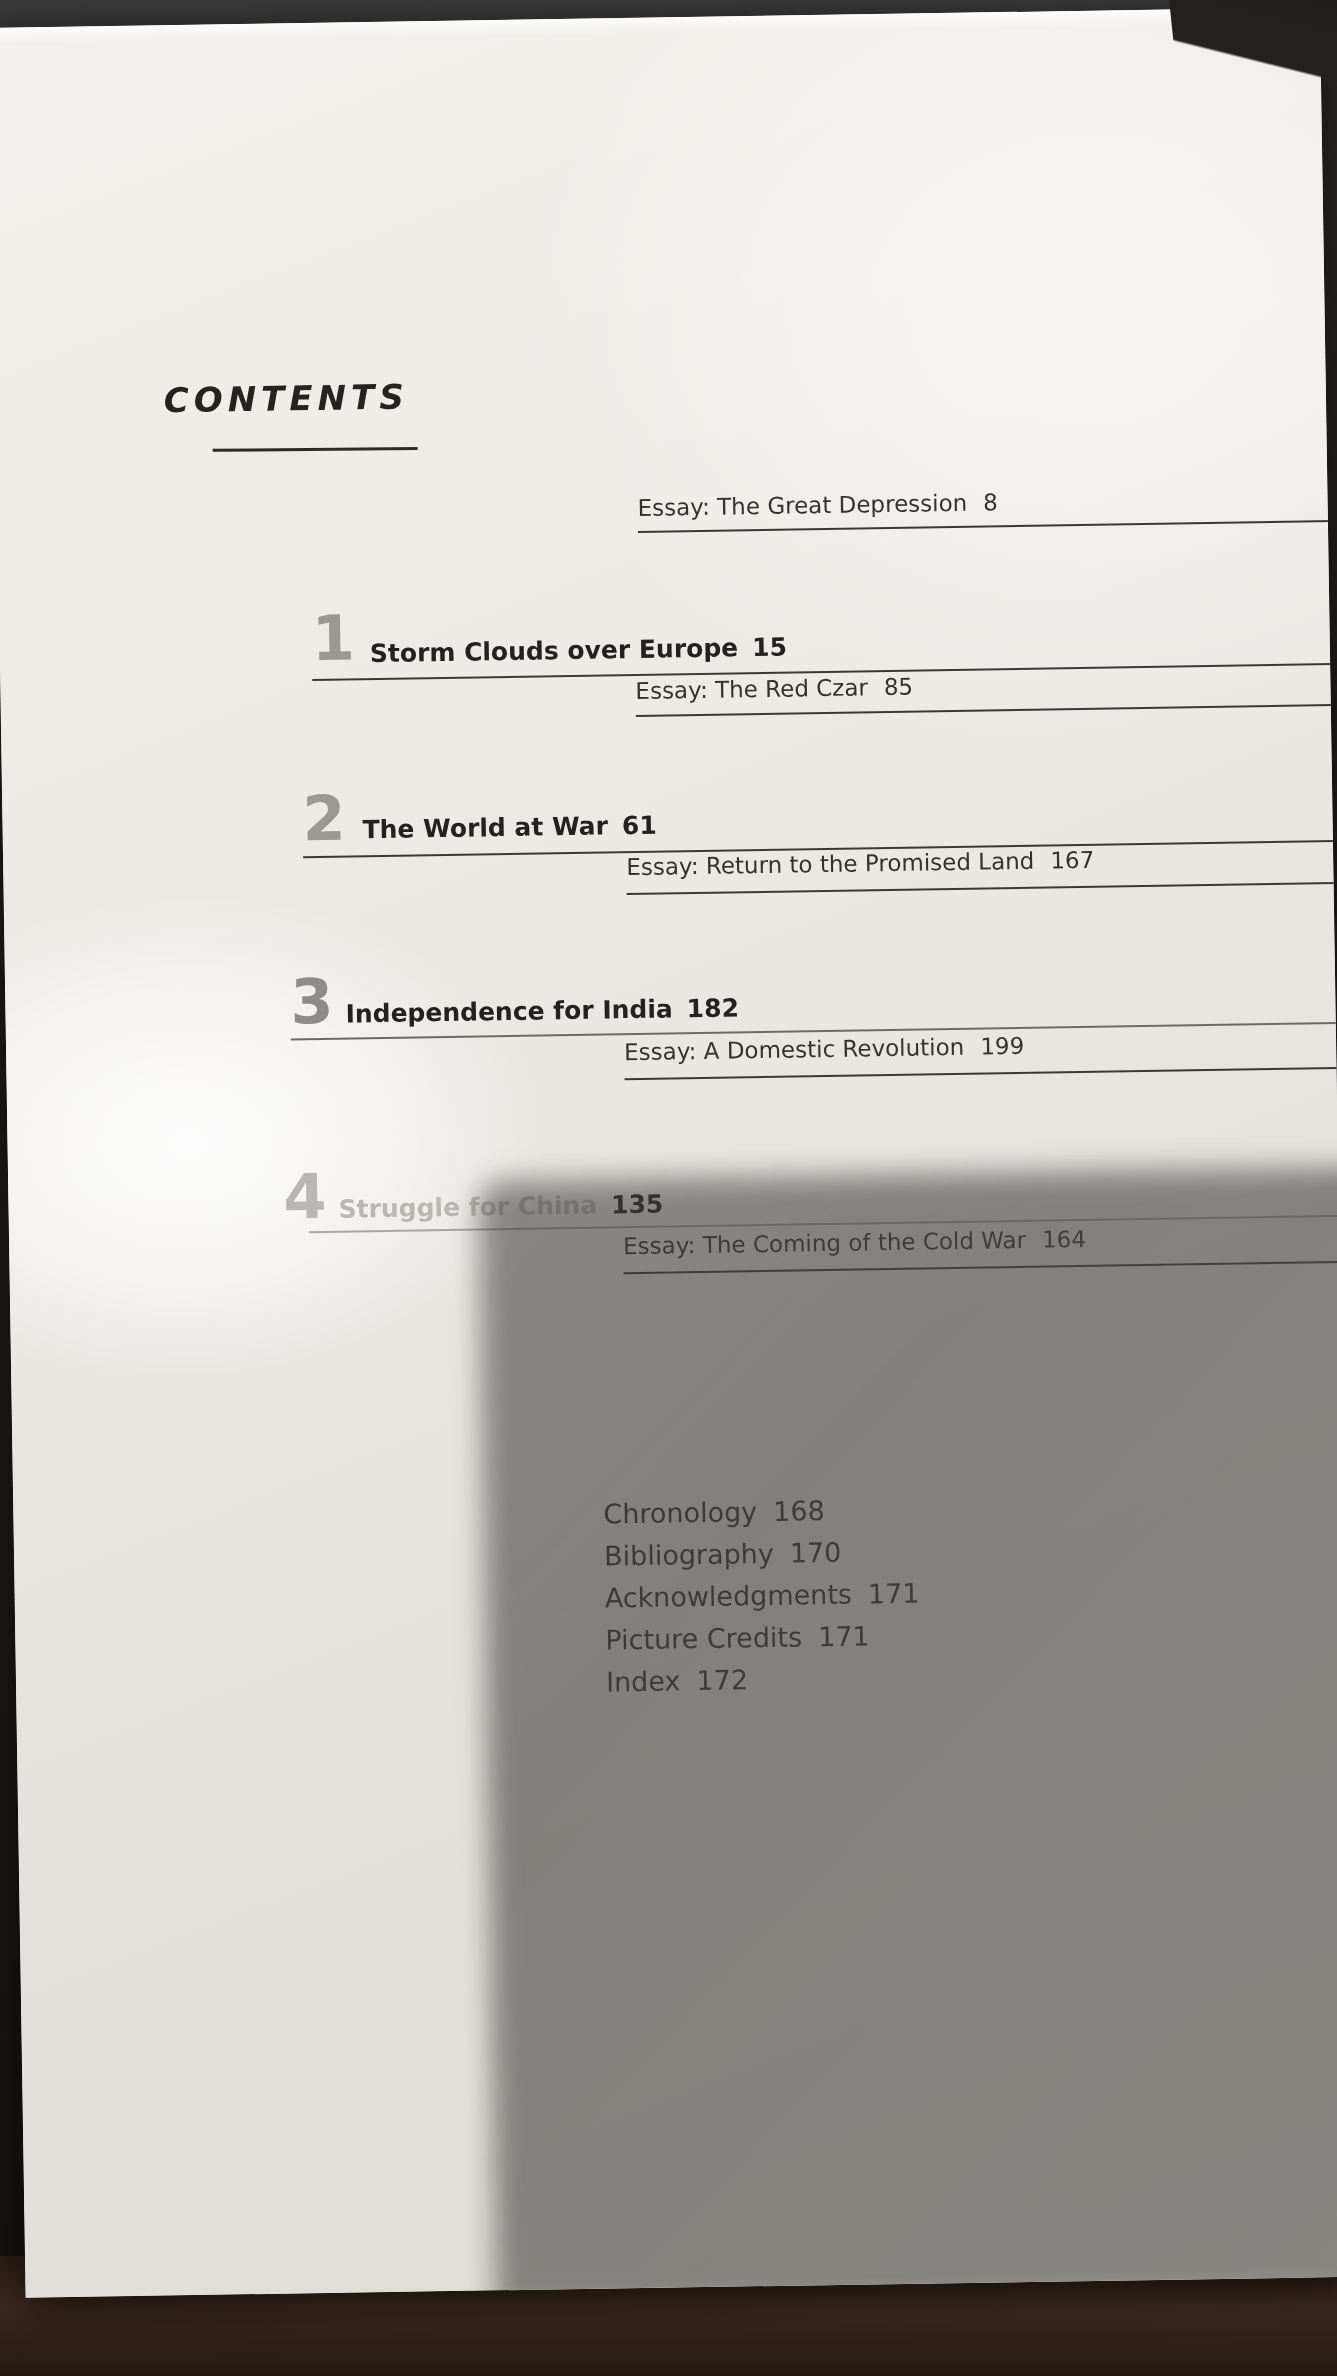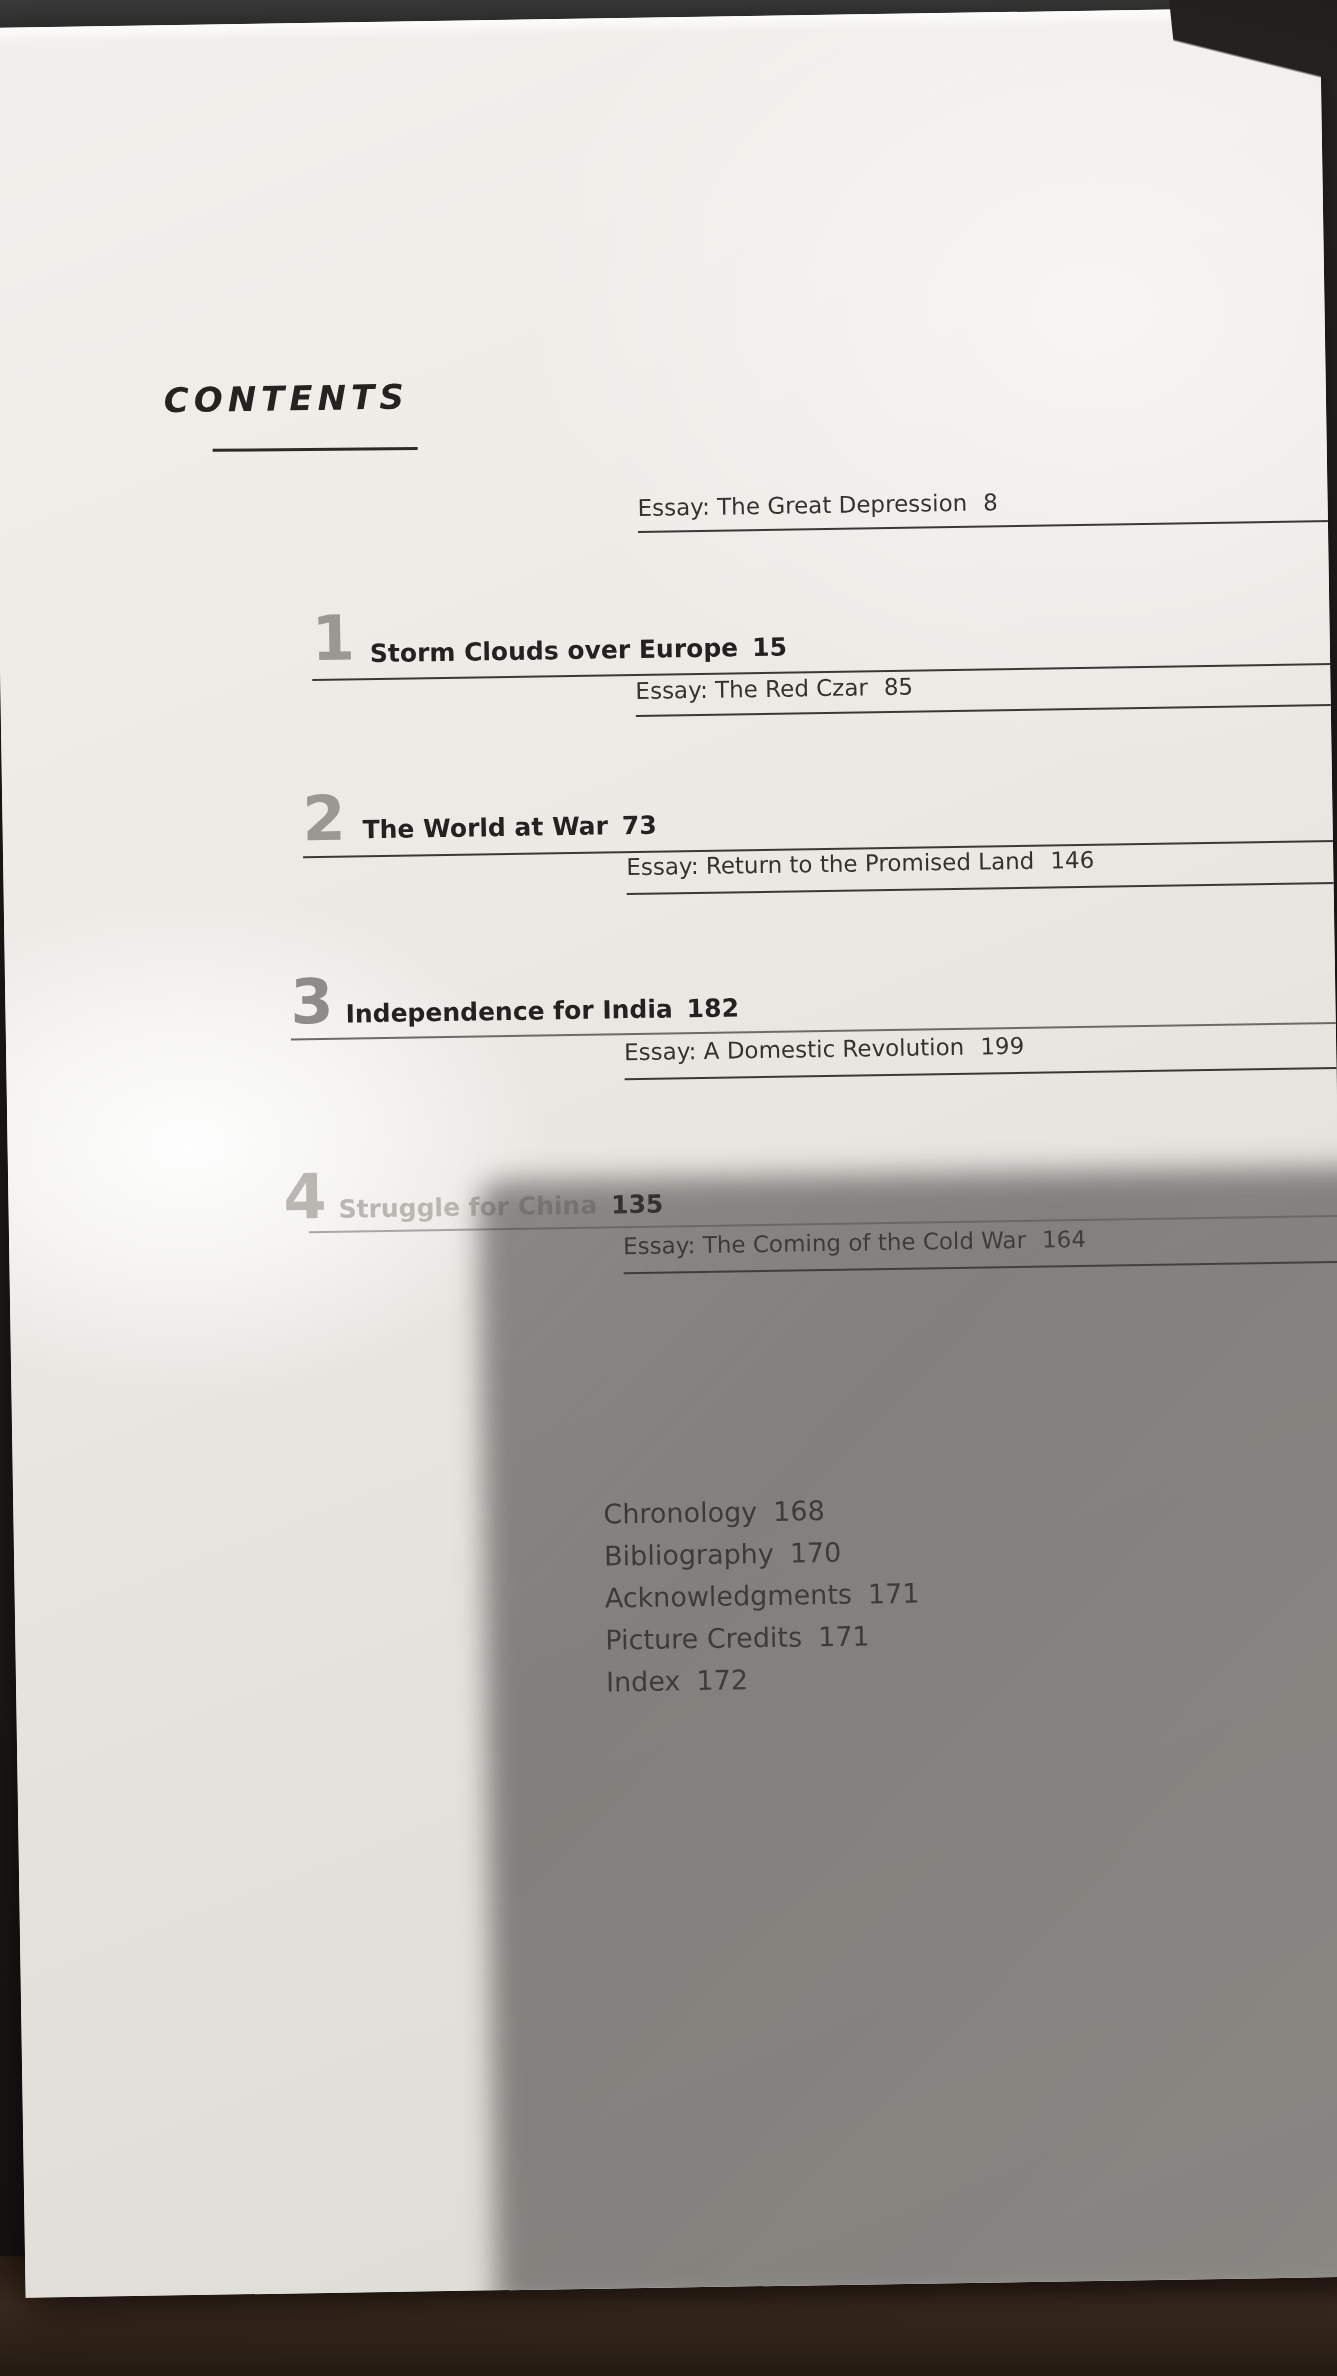--- a/index.html
+++ b/index.html
@@ -193,25 +193,25 @@
       <span>Storm Clouds over Europe</span><span class="chap-page">15</span>
     </div>
     <div class="rule" style="left:312px; top:656px; width:1030px;"></div>
     <div class="essay" style="left:635px; top:660px;">
       <span>Essay: The Red Czar</span><span class="essay-page">85</span>
     </div>
     <div class="rule" style="left:635px; top:697px; width:705px;"></div>
 
     <div class="chap-num" style="left:300px; top:765px;">2</div>
     <div class="chap-title" style="left:360px; top:793px;">
-      <span>The World at War</span><span class="chap-page">73</span>
+      <span>The World at War</span><span class="chap-page">61</span>
     </div>
     <div class="rule" style="left:300px; top:833px; width:1040px;"></div>
     <div class="essay" style="left:623px; top:836px;">
-      <span>Essay: Return to the Promised Land</span><span class="essay-page">146</span>
+      <span>Essay: Return to the Promised Land</span><span class="essay-page">167</span>
     </div>
     <div class="rule" style="left:623px; top:875px; width:717px;"></div>
 
     <div class="chap-num faded" style="left:285px; top:948px;">3</div>
     <div class="chap-title" style="left:340px; top:977px;">
       <span>Independence for India</span><span class="chap-page">182</span>
     </div>
     <div class="rule thin" style="left:285px; top:1015px; width:1055px;"></div>
     <div class="essay" style="left:618px; top:1021px;">
       <span>Essay: A Domestic Revolution</span><span class="essay-page">199</span>

